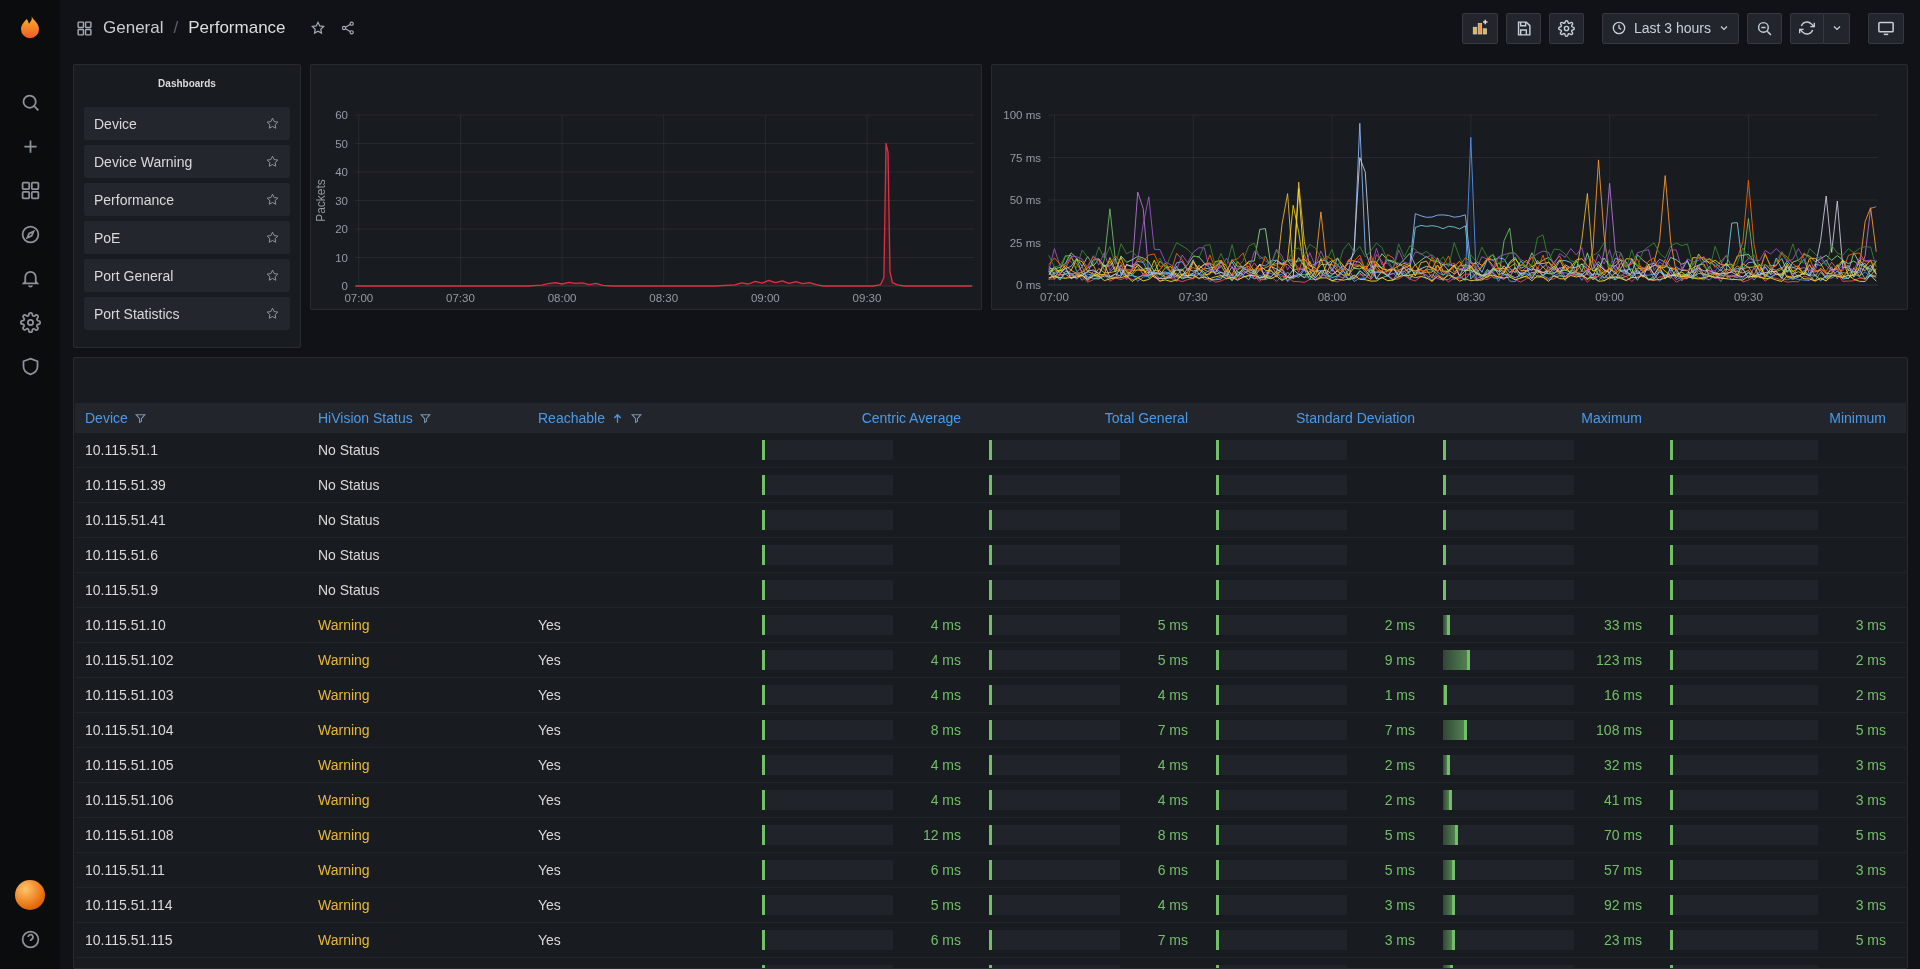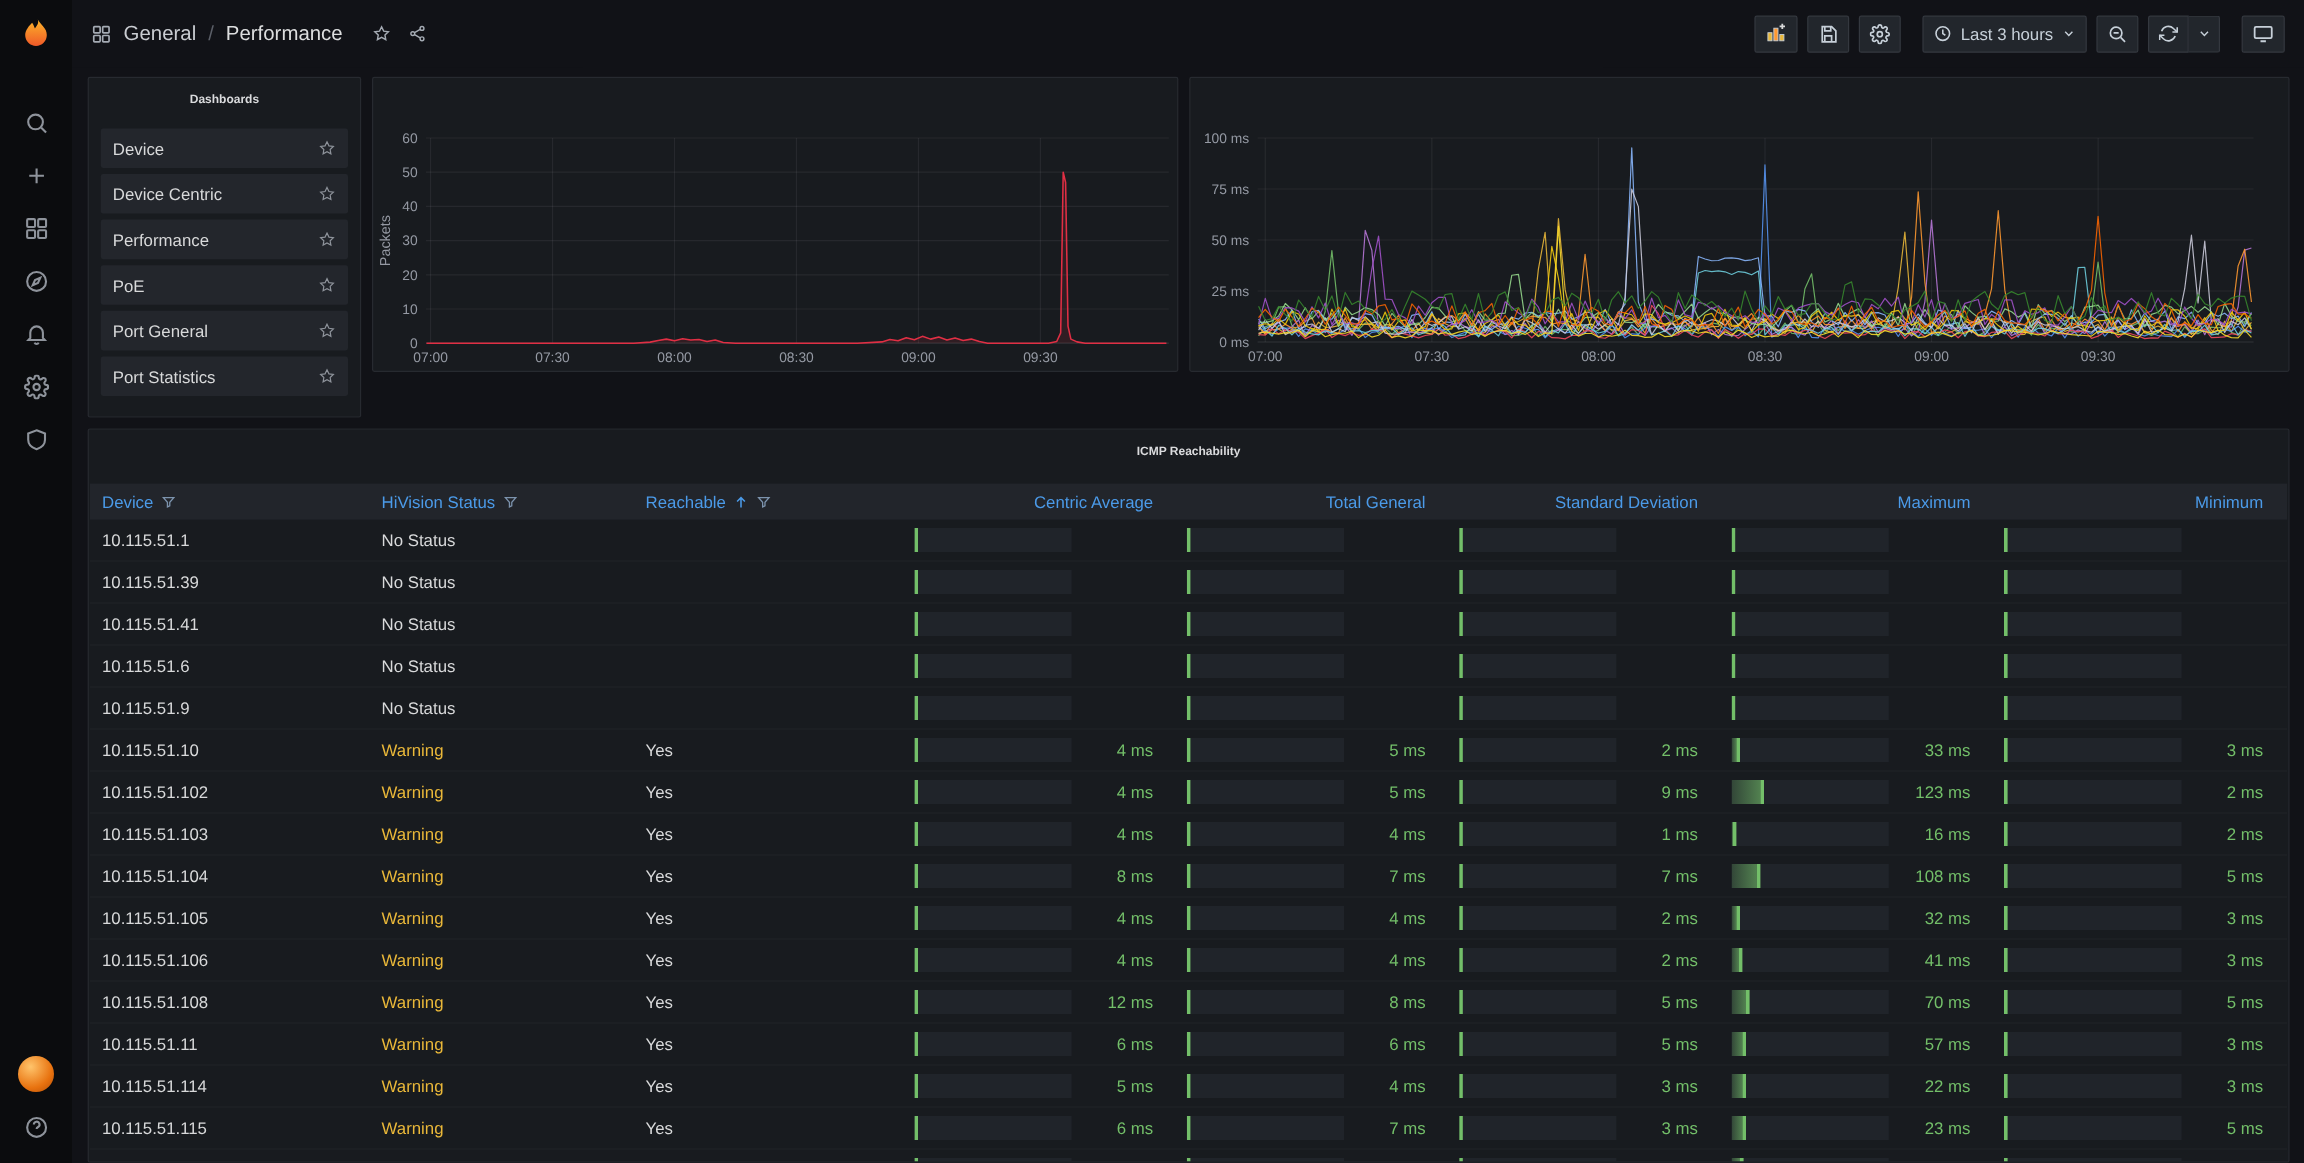--- a/index.html
+++ b/index.html
@@ -251,21 +251,21 @@
   <section class="panel" id="panel-dashboards">
     <div class="panel-title">Dashboards</div>
     <div class="dash-list" id="dash-list">
         <div class="dash-item">
           <span>Device</span>
           <svg width="15" height="15" viewBox="0 0 24 24" fill="none" stroke="#8e939b" stroke-width="1.6">
             <path d="M12 3.5l2.6 5.4 5.9.8-4.3 4.1 1 5.8L12 16.8l-5.2 2.8 1-5.8L3.5 9.7l5.9-.8z"></path>
           </svg>
         </div>
         <div class="dash-item">
-          <span>Device Centric</span>
+          <span>Device Warning</span>
           <svg width="15" height="15" viewBox="0 0 24 24" fill="none" stroke="#8e939b" stroke-width="1.6">
             <path d="M12 3.5l2.6 5.4 5.9.8-4.3 4.1 1 5.8L12 16.8l-5.2 2.8 1-5.8L3.5 9.7l5.9-.8z"></path>
           </svg>
         </div>
         <div class="dash-item">
           <span>Performance</span>
           <svg width="15" height="15" viewBox="0 0 24 24" fill="none" stroke="#8e939b" stroke-width="1.6">
             <path d="M12 3.5l2.6 5.4 5.9.8-4.3 4.1 1 5.8L12 16.8l-5.2 2.8 1-5.8L3.5 9.7l5.9-.8z"></path>
           </svg>
         </div>
@@ -360,21 +360,20 @@
           <polyline points="56.8,203.2 62.4,203.9 68.0,202.4 73.5,198.4 79.1,187.9 84.6,193.1 90.2,201.4 95.7,191.5 101.3,200.8 106.8,194.4 112.4,202.0 117.9,196.2 123.5,207.1 129.0,190.9 134.6,197.3 140.1,194.8 145.7,191.3 151.2,193.0 156.8,197.0 162.3,206.7 167.9,196.2 173.4,202.0 179.0,207.4 184.6,205.0 190.1,205.4 195.7,199.6 201.2,191.2 206.8,191.7 212.3,198.3 217.9,202.9 223.4,202.3 229.0,195.2 234.5,207.3 240.1,194.6 245.6,201.8 251.2,201.6 256.7,196.4 262.3,196.0 267.8,164.4 273.4,163.6 278.9,200.8 284.5,195.5 290.0,199.5 295.6,195.4 301.2,202.6 306.7,192.7 312.3,201.3 317.8,204.2 323.4,206.8 328.9,199.7 334.5,199.2 340.0,195.5 345.6,199.5 351.1,206.4 356.7,194.9 362.2,203.4 367.8,203.9 373.3,201.2 378.9,208.1 384.4,197.7 390.0,188.7 395.5,195.0 401.1,196.1 406.6,200.4 412.2,194.4 417.8,188.4 423.3,200.1 428.9,195.4 434.4,191.5 440.0,195.7 445.5,196.4 451.1,199.9 456.6,199.0 462.2,201.8 467.7,204.5 473.3,205.7 478.8,205.2 484.4,207.9 489.9,202.2 495.5,194.4 501.0,189.5 506.6,203.8 512.1,207.0 517.7,197.0 523.2,192.3 528.8,203.3 534.4,200.7 539.9,187.8 545.5,198.9 551.0,195.3 556.6,192.4 562.1,198.9 567.7,206.4 573.2,205.0 578.8,207.4 584.3,195.8 589.9,206.4 595.4,187.9 601.0,206.1 606.5,203.1 612.1,193.0 617.6,200.8 623.2,201.0 628.7,195.0 634.3,197.1 639.8,208.0 645.4,189.8 651.0,195.3 656.5,199.5 662.1,198.5 667.6,202.8 673.2,202.5 678.7,192.4 684.3,194.8 689.8,199.3 695.4,196.5 700.9,208.1 706.5,188.9 712.0,196.5 717.6,193.7 723.1,197.7 728.7,203.0 734.2,198.9 739.8,205.0 745.3,191.0 750.9,190.3 756.4,189.2 762.0,196.5 767.6,205.7 773.1,189.5 778.7,200.8 784.2,200.2 789.8,193.5 795.3,207.4 800.9,197.0 806.4,195.2 812.0,189.5 817.5,191.0 823.1,196.6 828.6,193.7 834.2,190.3 839.7,195.3 845.3,190.6 850.8,194.9 856.4,205.7 861.9,187.8 867.5,198.3 873.1,202.9 878.6,203.5 884.2,196.6" fill="none" stroke="#96d98d" stroke-width="1" stroke-opacity="0.88" stroke-linejoin="round"></polyline>
           <polyline points="56.8,206.4 62.4,204.8 68.0,205.9 73.5,200.5 79.1,205.3 84.6,194.7 90.2,196.7 95.7,206.5 101.3,208.9 106.8,209.9 112.4,209.3 117.9,192.6 123.5,205.2 129.0,192.2 134.6,207.2 140.1,208.5 145.7,199.7 151.2,204.6 156.8,208.5 162.3,195.0 167.9,210.1 173.4,202.7 179.0,201.6 184.6,210.8 190.1,209.3 195.7,207.2 201.2,196.3 206.8,204.3 212.3,209.6 217.9,209.0 223.4,196.5 229.0,195.6 234.5,201.6 240.1,210.8 245.6,204.6 251.2,201.7 256.7,197.6 262.3,206.4 267.8,200.0 273.4,205.4 278.9,205.9 284.5,210.7 290.0,201.9 295.6,194.6 301.2,140.3 306.7,166.9 312.3,204.7 317.8,196.3 323.4,210.5 328.9,193.5 334.5,208.7 340.0,196.7 345.6,193.5 351.1,200.3 356.7,210.6 362.2,196.0 367.8,197.3 373.3,205.1 378.9,196.5 384.4,197.1 390.0,203.6 395.5,205.0 401.1,203.9 406.6,201.2 412.2,198.3 417.8,200.7 423.3,211.0 428.9,197.7 434.4,196.1 440.0,204.7 445.5,192.8 451.1,206.0 456.6,206.3 462.2,199.6 467.7,211.3 473.3,205.6 478.8,202.8 484.4,196.6 489.9,200.5 495.5,193.8 501.0,200.8 506.6,209.5 512.1,208.0 517.7,198.6 523.2,194.0 528.8,200.8 534.4,195.2 539.9,201.7 545.5,198.0 551.0,198.5 556.6,197.4 562.1,202.1 567.7,194.7 573.2,205.5 578.8,201.9 584.3,194.9 589.9,193.6 595.4,200.6 601.0,205.8 606.5,203.8 612.1,209.8 617.6,202.7 623.2,209.1 628.7,203.6 634.3,193.7 639.8,194.0 645.4,201.2 651.0,206.4 656.5,203.3 662.1,200.5 667.6,200.9 673.2,206.3 678.7,210.5 684.3,209.8 689.8,207.1 695.4,211.0 700.9,192.6 706.5,192.9 712.0,192.7 717.6,198.7 723.1,195.1 728.7,199.5 734.2,200.3 739.8,199.2 745.3,210.7 750.9,198.8 756.4,202.4 762.0,202.0 767.6,200.0 773.1,210.3 778.7,204.2 784.2,209.4 789.8,210.4 795.3,198.1 800.9,206.5 806.4,203.2 812.0,209.5 817.5,193.3 823.1,193.3 828.6,198.5 834.2,208.1 839.7,209.0 845.3,201.6 850.8,195.1 856.4,210.7 861.9,210.2 867.5,195.0 873.1,201.7 878.6,195.0 884.2,209.4" fill="none" stroke="#f2cc0c" stroke-width="1" stroke-opacity="0.88" stroke-linejoin="round"></polyline>
           <polyline points="56.8,205.5 62.4,183.6 68.0,201.0 73.5,200.3 79.1,191.4 84.6,191.6 90.2,194.3 95.7,203.2 101.3,190.7 106.8,199.9 112.4,187.5 117.9,205.5 123.5,196.2 129.0,204.8 134.6,204.1 140.1,205.7 145.7,195.8 151.2,159.1 156.8,131.8 162.3,184.3 167.9,184.6 173.4,197.1 179.0,199.9 184.6,205.0 190.1,190.0 195.7,197.7 201.2,187.3 206.8,182.8 212.3,182.8 217.9,205.7 223.4,204.7 229.0,202.2 234.5,193.1 240.1,203.8 245.6,203.3 251.2,201.9 256.7,205.8 262.3,186.5 267.8,191.1 273.4,195.8 278.9,199.1 284.5,184.3 290.0,191.0 295.6,204.8 301.2,195.9 306.7,203.2 312.3,203.1 317.8,187.6 323.4,201.4 328.9,185.9 334.5,198.5 340.0,203.7 345.6,200.2 351.1,205.8 356.7,195.3 362.2,200.6 367.8,193.2 373.3,204.9 378.9,204.0 384.4,183.4 390.0,199.9 395.5,197.8 401.1,204.5 406.6,184.9 412.2,197.3 417.8,198.8 423.3,186.9 428.9,188.5 434.4,192.6 440.0,189.8 445.5,195.1 451.1,198.1 456.6,200.9 462.2,198.1 467.7,203.4 473.3,203.7 478.8,195.8 484.4,203.6 489.9,191.7 495.5,194.3 501.0,202.8 506.6,191.7 512.1,189.7 517.7,188.1 523.2,188.1 528.8,194.7 534.4,197.5 539.9,192.4 545.5,188.8 551.0,186.0 556.6,187.3 562.1,199.7 567.7,188.7 573.2,192.3 578.8,183.6 584.3,190.0 589.9,182.6 595.4,205.9 601.0,203.8 606.5,188.9 612.1,199.1 617.6,184.7 623.2,205.8 628.7,187.9 634.3,199.9 639.8,198.7 645.4,187.8 651.0,186.1 656.5,184.6 662.1,205.4 667.6,197.0 673.2,201.2 678.7,184.9 684.3,185.0 689.8,204.0 695.4,193.9 700.9,196.9 706.5,195.5 712.0,191.5 717.6,205.9 723.1,205.9 728.7,199.0 734.2,190.6 739.8,202.1 745.3,205.8 750.9,199.7 756.4,193.5 762.0,195.1 767.6,195.6 773.1,185.5 778.7,189.0 784.2,183.7 789.8,189.0 795.3,196.4 800.9,194.2 806.4,183.5 812.0,193.2 817.5,204.3 823.1,205.9 828.6,190.8 834.2,200.2 839.7,206.3 845.3,204.4 850.8,200.9 856.4,201.8 861.9,205.5 867.5,192.8 873.1,195.8 878.6,195.1 884.2,196.5" fill="none" stroke="#a352cc" stroke-width="1" stroke-opacity="0.88" stroke-linejoin="round"></polyline>
           <polyline points="56.8,199.6 62.4,192.9 68.0,199.2 73.5,203.0 79.1,192.6 84.6,199.0 90.2,206.8 95.7,200.4 101.3,191.9 106.8,195.2 112.4,205.2 117.9,198.1 123.5,191.0 129.0,197.9 134.6,205.3 140.1,204.6 145.7,193.5 151.2,196.7 156.8,190.0 162.3,188.9 167.9,201.5 173.4,200.3 179.0,206.6 184.6,188.3 190.1,194.6 195.7,204.8 201.2,202.6 206.8,205.3 212.3,204.3 217.9,189.9 223.4,204.4 229.0,194.9 234.5,206.3 240.1,195.6 245.6,193.9 251.2,187.9 256.7,206.2 262.3,197.9 267.8,205.5 273.4,191.4 278.9,201.8 284.5,199.9 290.0,205.7 295.6,194.4 301.2,194.4 306.7,207.3 312.3,188.9 317.8,205.3 323.4,206.2 328.9,197.6 334.5,191.2 340.0,194.3 345.6,204.6 351.1,206.1 356.7,194.8 362.2,195.8 367.8,190.1 373.3,204.5 378.9,190.3 384.4,204.8 390.0,206.8 395.5,189.5 401.1,192.8 406.6,205.7 412.2,200.9 417.8,201.7 423.3,206.7 428.9,205.5 434.4,206.0 440.0,191.8 445.5,207.0 451.1,200.3 456.6,190.9 462.2,207.4 467.7,200.6 473.3,192.8 478.8,197.0 484.4,205.1 489.9,201.2 495.5,192.9 501.0,194.6 506.6,204.0 512.1,205.3 517.7,204.0 523.2,206.9 528.8,199.7 534.4,201.4 539.9,191.7 545.5,204.5 551.0,190.1 556.6,206.0 562.1,196.9 567.7,191.1 573.2,202.7 578.8,202.6 584.3,207.9 589.9,206.4 595.4,206.1 601.0,193.7 606.5,200.9 612.1,207.5 617.6,203.1 623.2,197.5 628.7,193.7 634.3,201.3 639.8,198.8 645.4,194.0 651.0,207.6 656.5,196.1 662.1,192.8 667.6,206.8 673.2,194.3 678.7,202.2 684.3,204.2 689.8,204.3 695.4,205.4 700.9,200.2 706.5,190.1 712.0,194.4 717.6,194.1 723.1,202.4 728.7,195.9 734.2,208.0 739.8,201.8 745.3,193.3 750.9,176.8 756.4,115.3 762.0,179.2 767.6,207.0 773.1,188.2 778.7,202.9 784.2,200.9 789.8,188.0 795.3,192.2 800.9,199.0 806.4,202.6 812.0,187.8 817.5,193.2 823.1,206.6 828.6,204.2 834.2,206.4 839.7,197.2 845.3,204.5 850.8,205.7 856.4,190.4 861.9,188.6 867.5,188.0 873.1,196.7 878.6,196.7 884.2,200.3" fill="none" stroke="#fa6400" stroke-width="1" stroke-opacity="0.88" stroke-linejoin="round"></polyline>
           <polyline points="56.8,212.7 62.4,211.6 68.0,212.6 73.5,213.4 79.1,212.3 84.6,212.4 90.2,210.0 95.7,215.6 101.3,210.4 106.8,211.1 112.4,215.6 117.9,213.9 123.5,212.8 129.0,212.7 134.6,210.9 140.1,216.5 145.7,212.7 151.2,215.9 156.8,214.4 162.3,210.1 167.9,216.1 173.4,214.9 179.0,216.5 184.6,215.0 190.1,210.0 195.7,210.8 201.2,210.5 206.8,213.2 212.3,212.2 217.9,213.7 223.4,211.8 229.0,210.6 234.5,213.8 240.1,212.3 245.6,215.3 251.2,211.9 256.7,210.7 262.3,210.3 267.8,212.9 273.4,211.6 278.9,213.8 284.5,210.9 290.0,215.5 295.6,212.4 301.2,212.8 306.7,123.6 312.3,199.2 317.8,211.0 323.4,215.1 328.9,212.9 334.5,212.9 340.0,215.8 345.6,214.2 351.1,215.2 356.7,214.0 362.2,210.1 367.8,214.4 373.3,214.7 378.9,216.1 384.4,216.0 390.0,212.6 395.5,215.6 401.1,215.1 406.6,211.6 412.2,210.3 417.8,210.6 423.3,212.7 428.9,211.5 434.4,212.9 440.0,216.1 445.5,211.4 451.1,214.1 456.6,210.1 462.2,212.2 467.7,216.2 473.3,213.9 478.8,215.7 484.4,215.0 489.9,215.1 495.5,211.2 501.0,210.1 506.6,211.9 512.1,213.1 517.7,211.9 523.2,214.8 528.8,213.1 534.4,211.1 539.9,215.7 545.5,210.7 551.0,212.2 556.6,216.4 562.1,210.5 567.7,213.7 573.2,213.9 578.8,210.5 584.3,212.0 589.9,210.6 595.4,213.4 601.0,212.3 606.5,216.3 612.1,215.8 617.6,212.8 623.2,211.8 628.7,213.4 634.3,215.6 639.8,212.3 645.4,212.7 651.0,210.2 656.5,214.3 662.1,215.0 667.6,214.6 673.2,213.2 678.7,210.3 684.3,210.7 689.8,211.5 695.4,212.0 700.9,212.9 706.5,214.0 712.0,213.0 717.6,210.8 723.1,212.0 728.7,212.9 734.2,213.8 739.8,214.3 745.3,214.6 750.9,215.1 756.4,211.0 762.0,211.8 767.6,211.9 773.1,213.9 778.7,213.0 784.2,215.0 789.8,216.5 795.3,210.9 800.9,213.3 806.4,210.0 812.0,213.8 817.5,214.0 823.1,215.9 828.6,213.3 834.2,215.9 839.7,209.9 845.3,211.3 850.8,212.2 856.4,210.1 861.9,214.3 867.5,216.3 873.1,216.5 878.6,210.1 884.2,216.2" fill="none" stroke="#fade2a" stroke-width="1" stroke-opacity="0.88" stroke-linejoin="round"></polyline>
           <polyline points="56.8,190.3 62.4,202.1 68.0,200.5 73.5,190.4 79.1,197.1 84.6,202.5 90.2,185.0 95.7,192.3 101.3,198.9 106.8,182.0 112.4,193.8 117.9,181.6 123.5,199.9 129.0,178.7 134.6,188.7 140.1,185.9 145.7,192.5 151.2,194.7 156.8,203.3 162.3,201.2 167.9,193.0 173.4,203.1 179.0,189.9 184.6,177.6 190.1,180.9 195.7,184.4 201.2,190.2 206.8,192.8 212.3,180.4 217.9,179.7 223.4,201.3 229.0,188.5 234.5,201.3 240.1,179.6 245.6,201.9 251.2,195.5 256.7,181.0 262.3,178.2 267.8,193.7 273.4,191.4 278.9,201.0 284.5,185.5 290.0,195.4 295.6,196.5 301.2,185.2 306.7,182.8 312.3,190.0 317.8,179.3 323.4,183.1 328.9,192.5 334.5,195.8 340.0,184.4 345.6,202.6 351.1,184.8 356.7,178.1 362.2,187.5 367.8,181.5 373.3,191.9 378.9,185.9 384.4,178.0 390.0,182.6 395.5,195.2 401.1,203.5 406.6,178.8 412.2,192.1 417.8,180.8 423.3,184.7 428.9,189.7 434.4,186.3 440.0,191.4 445.5,198.7 451.1,191.8 456.6,202.1 462.2,177.6 467.7,192.6 473.3,202.9 478.8,189.9 484.4,197.0 489.9,182.1 495.5,192.6 501.0,189.3 506.6,197.6 512.1,196.3 517.7,187.8 523.2,188.4 528.8,196.5 534.4,201.9 539.9,200.2 545.5,172.5 551.0,169.9 556.6,195.6 562.1,184.1 567.7,184.6 573.2,189.1 578.8,195.6 584.3,197.3 589.9,202.1 595.4,193.1 601.0,190.4 606.5,187.2 612.1,177.6 617.6,202.4 623.2,186.2 628.7,187.8 634.3,203.0 639.8,184.8 645.4,201.9 651.0,186.0 656.5,181.7 662.1,177.9 667.6,188.3 673.2,193.1 678.7,181.0 684.3,178.0 689.8,180.6 695.4,178.9 700.9,200.1 706.5,191.3 712.0,202.0 717.6,204.1 723.1,181.4 728.7,196.4 734.2,190.4 739.8,202.7 745.3,198.6 750.9,182.9 756.4,193.2 762.0,189.9 767.6,201.8 773.1,199.5 778.7,202.2 784.2,196.6 789.8,186.4 795.3,195.8 800.9,178.9 806.4,196.2 812.0,198.2 817.5,183.6 823.1,188.8 828.6,194.7 834.2,200.6 839.7,180.2 845.3,188.1 850.8,190.4 856.4,183.6 861.9,187.6 867.5,183.4 873.1,181.7 878.6,182.0 884.2,202.2" fill="none" stroke="#37872d" stroke-width="1" stroke-opacity="0.88" stroke-linejoin="round"></polyline>
         </svg></div>
   </section>
 
   <section class="panel" id="panel-table">
-    <div class="panel-title">ICMP Reachability</div>
     <div class="thead tgrid" id="table-head">
         <div class="hcell">
           <span>Device</span>
           <svg width="13" height="13" viewBox="0 0 24 24" fill="none" stroke="#7c93ad" stroke-width="2">
             <path d="M4 5h16l-6.2 7.2v5.3l-3.6 1.8v-7.1z"></path>
           </svg>
         </div>
         <div class="hcell">
           <span>HiVision Status</span>
           <svg width="13" height="13" viewBox="0 0 24 24" fill="none" stroke="#7c93ad" stroke-width="2">
@@ -881,21 +880,21 @@
           <div class="cell num">
             <div class="gauge-track">
               <div class="gauge-fill" style="width:0.5%"></div>
             </div>
             <span class="gauge-value">3 ms</span>
           </div>
           <div class="cell num">
             <div class="gauge-track">
               <div class="gauge-fill" style="width:8.8%"></div>
             </div>
-            <span class="gauge-value">22 ms</span>
+            <span class="gauge-value">92 ms</span>
           </div>
           <div class="cell num">
             <div class="gauge-track">
               <div class="gauge-fill" style="width:0.5%"></div>
             </div>
             <span class="gauge-value">3 ms</span>
           </div>
         </div>
         <div class="trow tgrid">
           <div class="cell">10.115.51.115</div>

